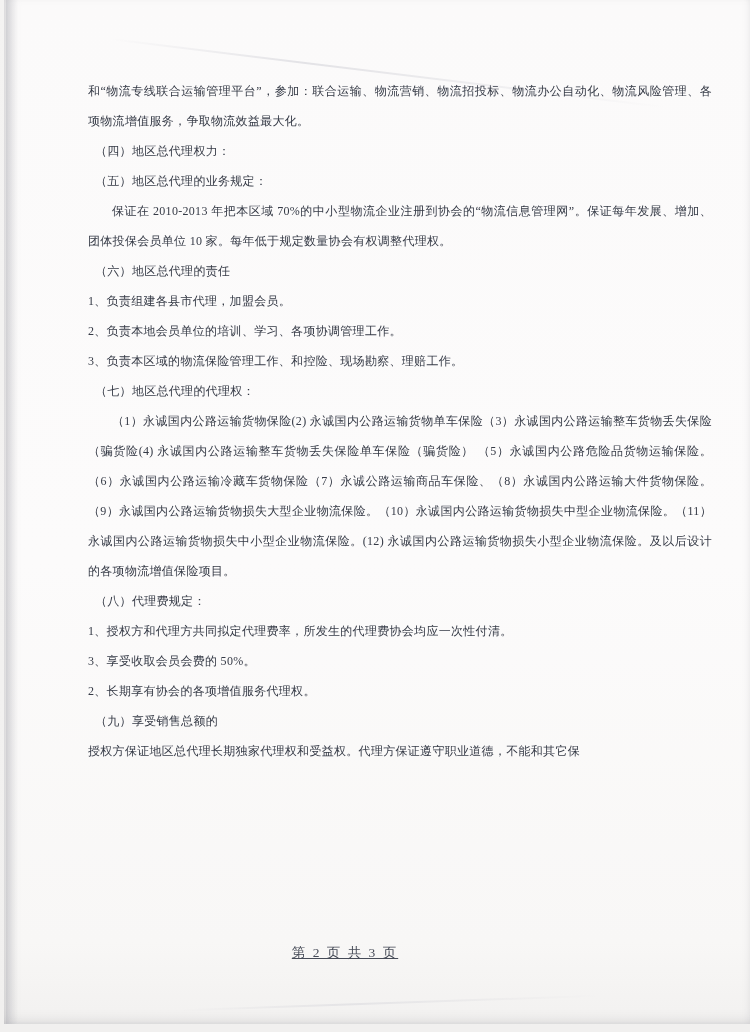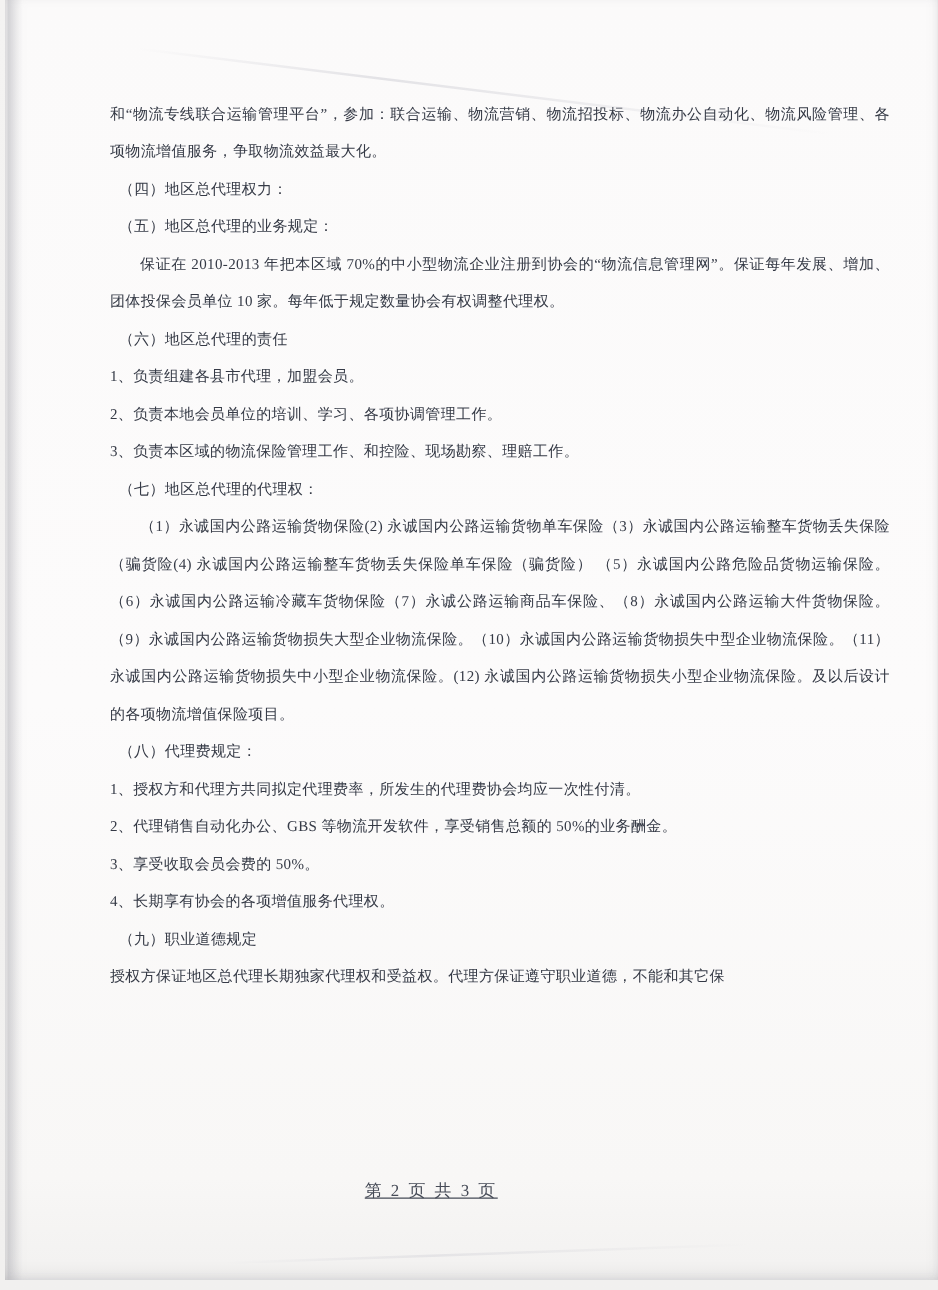--- a/index.html
+++ b/index.html
@@ -74,21 +74,20 @@
     <p class="p heading">（五）地区总代理的业务规定：</p>
     <p class="p indent">保证在 2010-2013 年把本区域 70%的中小型物流企业注册到协会的“物流信息管理网”。保证每年发展、增加、团体投保会员单位 10 家。每年低于规定数量协会有权调整代理权。</p>
     <p class="p heading">（六）地区总代理的责任</p>
     <p class="p">1、负责组建各县市代理，加盟会员。</p>
     <p class="p">2、负责本地会员单位的培训、学习、各项协调管理工作。</p>
     <p class="p">3、负责本区域的物流保险管理工作、和控险、现场勘察、理赔工作。</p>
     <p class="p heading">（七）地区总代理的代理权：</p>
     <p class="p indent">（1）永诚国内公路运输货物保险(2) 永诚国内公路运输货物单车保险（3）永诚国内公路运输整车货物丢失保险（骗货险(4) 永诚国内公路运输整车货物丢失保险单车保险（骗货险） （5）永诚国内公路危险品货物运输保险。（6）永诚国内公路运输冷藏车货物保险（7）永诚公路运输商品车保险、（8）永诚国内公路运输大件货物保险。（9）永诚国内公路运输货物损失大型企业物流保险。（10）永诚国内公路运输货物损失中型企业物流保险。（11）永诚国内公路运输货物损失中小型企业物流保险。(12) 永诚国内公路运输货物损失小型企业物流保险。及以后设计的各项物流增值保险项目。</p>
     <p class="p heading">（八）代理费规定：</p>
     <p class="p">1、授权方和代理方共同拟定代理费率，所发生的代理费协会均应一次性付清。</p>
-    <p class="p">2、代理销售自动化办公、GBS 等物流开发软件，享受销售总额的 50%的业务酬金。</p>
     <p class="p">3、享受收取会员会费的 50%。</p>
-    <p class="p">4、长期享有协会的各项增值服务代理权。</p>
-    <p class="p heading">（九）职业道德规定</p>
+    <p class="p">2、长期享有协会的各项增值服务代理权。</p>
+    <p class="p heading">（九）享受销售总额的</p>
     <p class="p">授权方保证地区总代理长期独家代理权和受益权。代理方保证遵守职业道德，不能和其它保</p>
   </div>
 
   <div class="footer">第 2 页 共 3 页</div>
 </div>
 
 </body></html>

